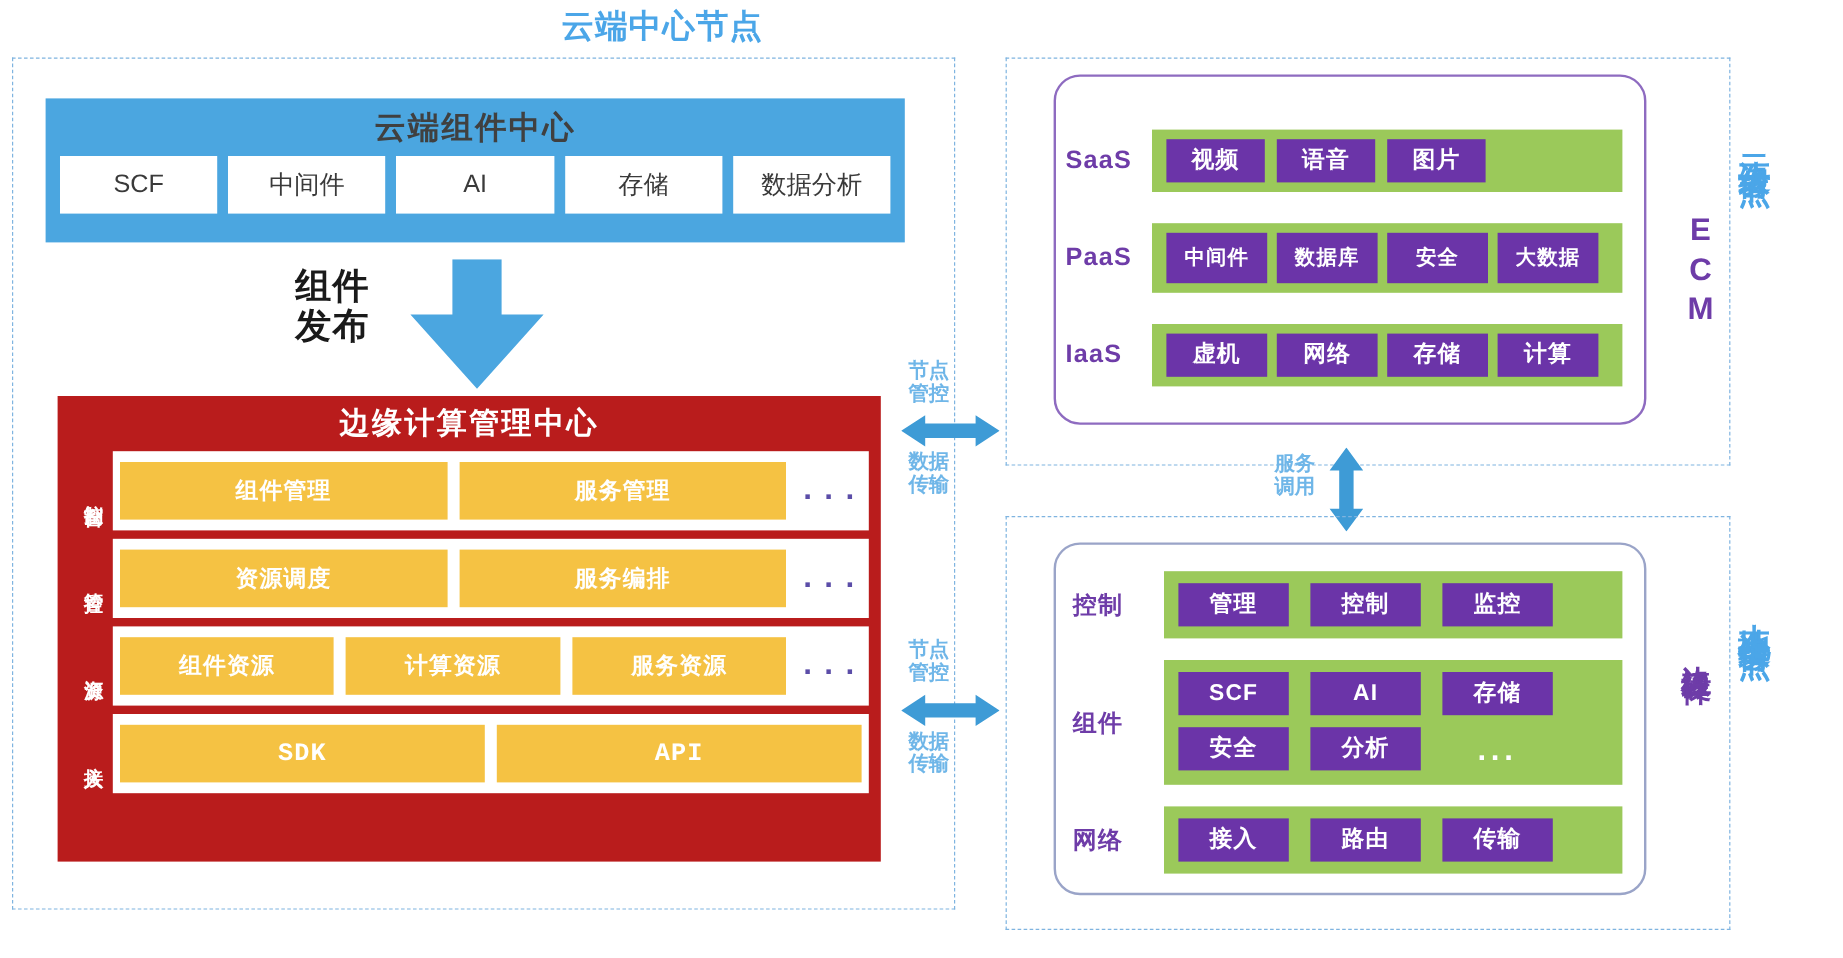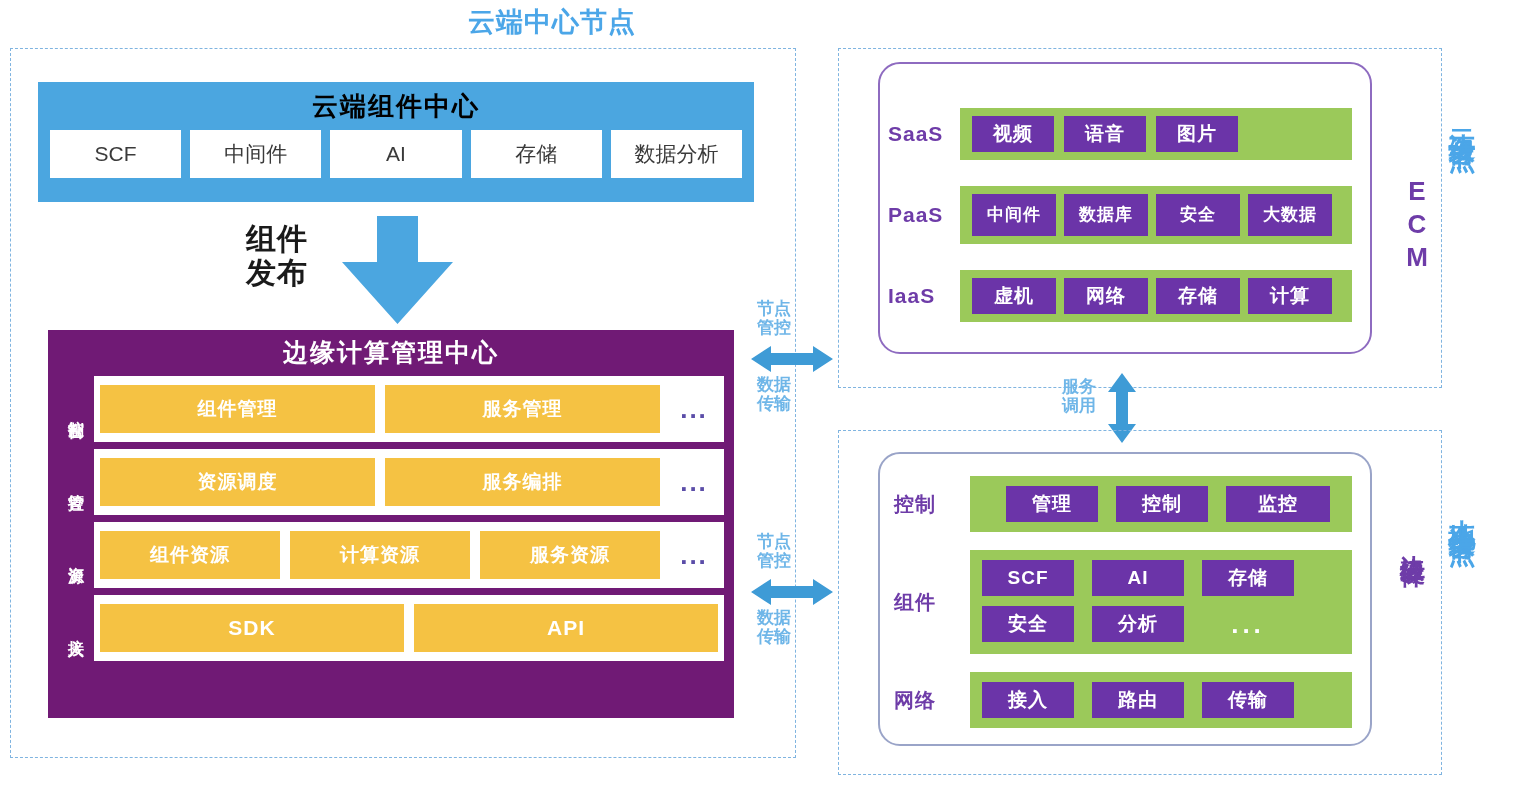--- a/index.html
+++ b/index.html
@@ -25,41 +25,41 @@
     font-weight:bold;white-space:nowrap;letter-spacing:4px;
   }
   .vlabel.blue{color:#4BA6E8;}
   .vlabel.purple{color:#6E3CA8;}
 
   
   .blue-panel{
     position:absolute;background:#4BA6E0;box-sizing:border-box;
   }
   .blue-panel .bp-title{
-    color:#000000;font-size:26px;font-weight:bold;text-align:center;
+    color:#404040;font-size:26px;font-weight:bold;text-align:center;
     padding-top:7px;letter-spacing:2px;
   }
   .bp-row{
     display:flex;gap:9px;padding:0 12px;margin-top:6px;
   }
   .bp-cell{
     flex:1;background:#ffffff;height:48px;display:flex;align-items:center;
     justify-content:center;font-size:21px;color:#3a3a3a;
   }
 
   
   .publish-text{
     position:absolute;font-size:30px;font-weight:bold;color:#1a1a1a;
     line-height:1.12;text-align:center;letter-spacing:1px;
   }
   .down-arrow{position:absolute;}
 
   
   .green-panel{
-    position:absolute;background:#701a75;box-sizing:border-box;
+    position:absolute;background:#b91c1c;box-sizing:border-box;font-family:Liberation Mono, monospace;
   }
   .green-panel .gp-title{
     color:#ffffff;font-size:25px;font-weight:bold;text-align:center;
     padding-top:6px;letter-spacing:2px;
   }
   .gp-row{
     display:flex;align-items:stretch;margin:7px 10px 0 10px;
   }
   .gp-side{
     width:36px;flex:0 0 36px;display:flex;align-items:center;justify-content:center;
@@ -268,23 +268,23 @@
 
   <div class="vlabel blue" style="left:1444px;top:498px;font-size:27px;">本地边缘节点</div>
 
   <div class="round-panel grayish" style="left:878px;top:452px;width:494px;height:294px;">
 
     <div class="vlabel purple" style="right:-60px;top:80px;font-size:25px;letter-spacing:3px;">边缘硬件</div>
 
     <div class="rp-row" style="left:14px;top:22px;width:472px;">
       <div class="rp-label" style="width:76px;font-size:20px;">控制</div>
       <div class="rp-track" style="width:382px;height:56px;gap:18px;">
-        <div class="purple-cell" style="width:92px;height:36px;font-size:19px;margin-left:24px;">管理</div>
+        <div class="purple-cell" style="width:92px;height:36px;font-size:19px;">管理</div>
         <div class="purple-cell" style="width:92px;height:36px;font-size:19px;">控制</div>
-        <div class="purple-cell" style="width:104px;height:36px;font-size:19px;">监控</div>
+        <div class="purple-cell" style="width:92px;height:36px;font-size:19px;">监控</div>
       </div>
     </div>
 
     <div class="rp-row" style="left:14px;top:96px;width:472px;">
       <div class="rp-label" style="width:76px;font-size:20px;">组件</div>
       <div class="rp-track" style="width:382px;height:104px;display:block;padding:10px 12px;">
         <div style="display:flex;gap:18px;align-items:center;">
           <div class="purple-cell" style="width:92px;height:36px;font-size:19px;">SCF</div>
           <div class="purple-cell" style="width:92px;height:36px;font-size:19px;">AI</div>
           <div class="purple-cell" style="width:92px;height:36px;font-size:19px;">存储</div>

